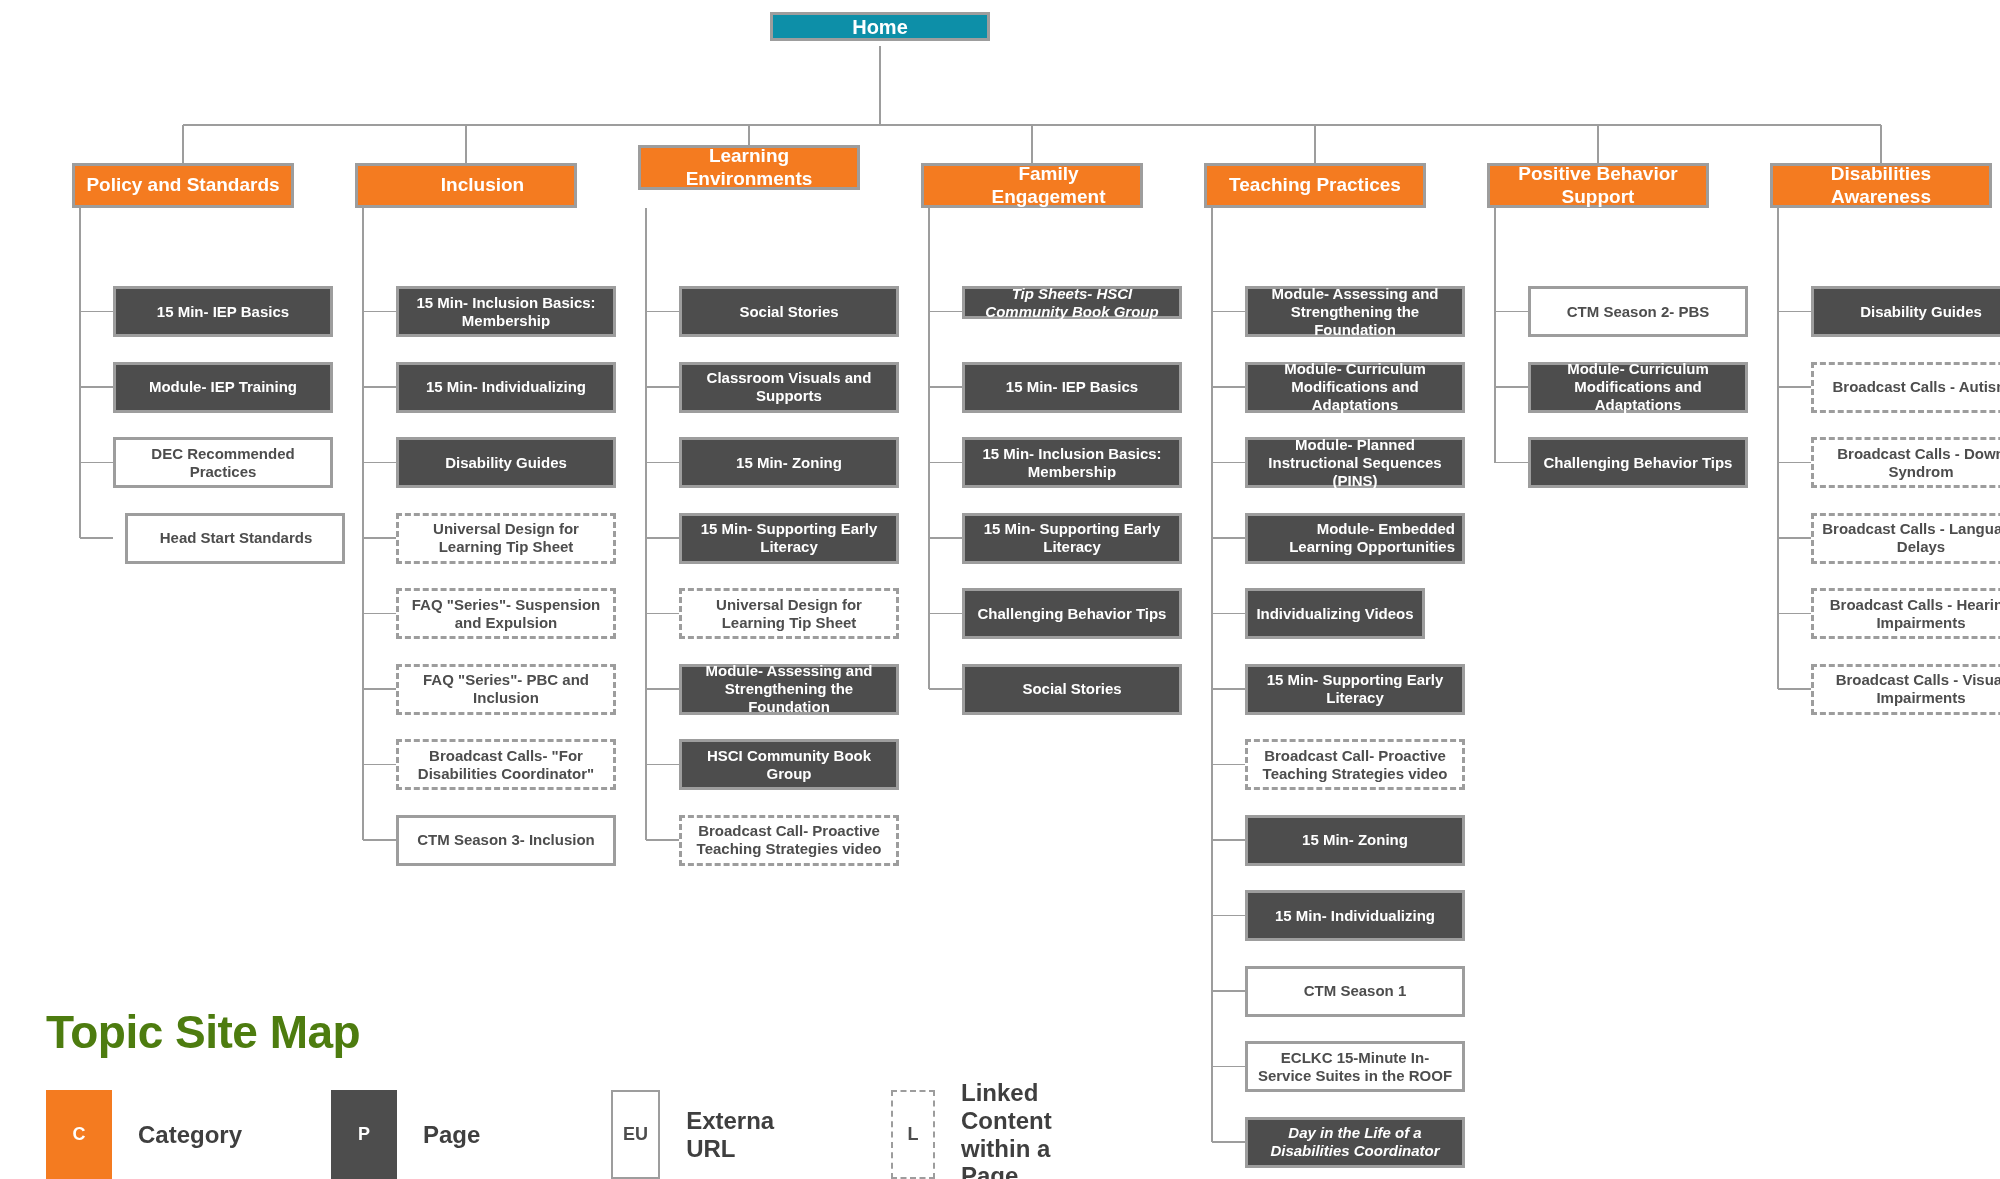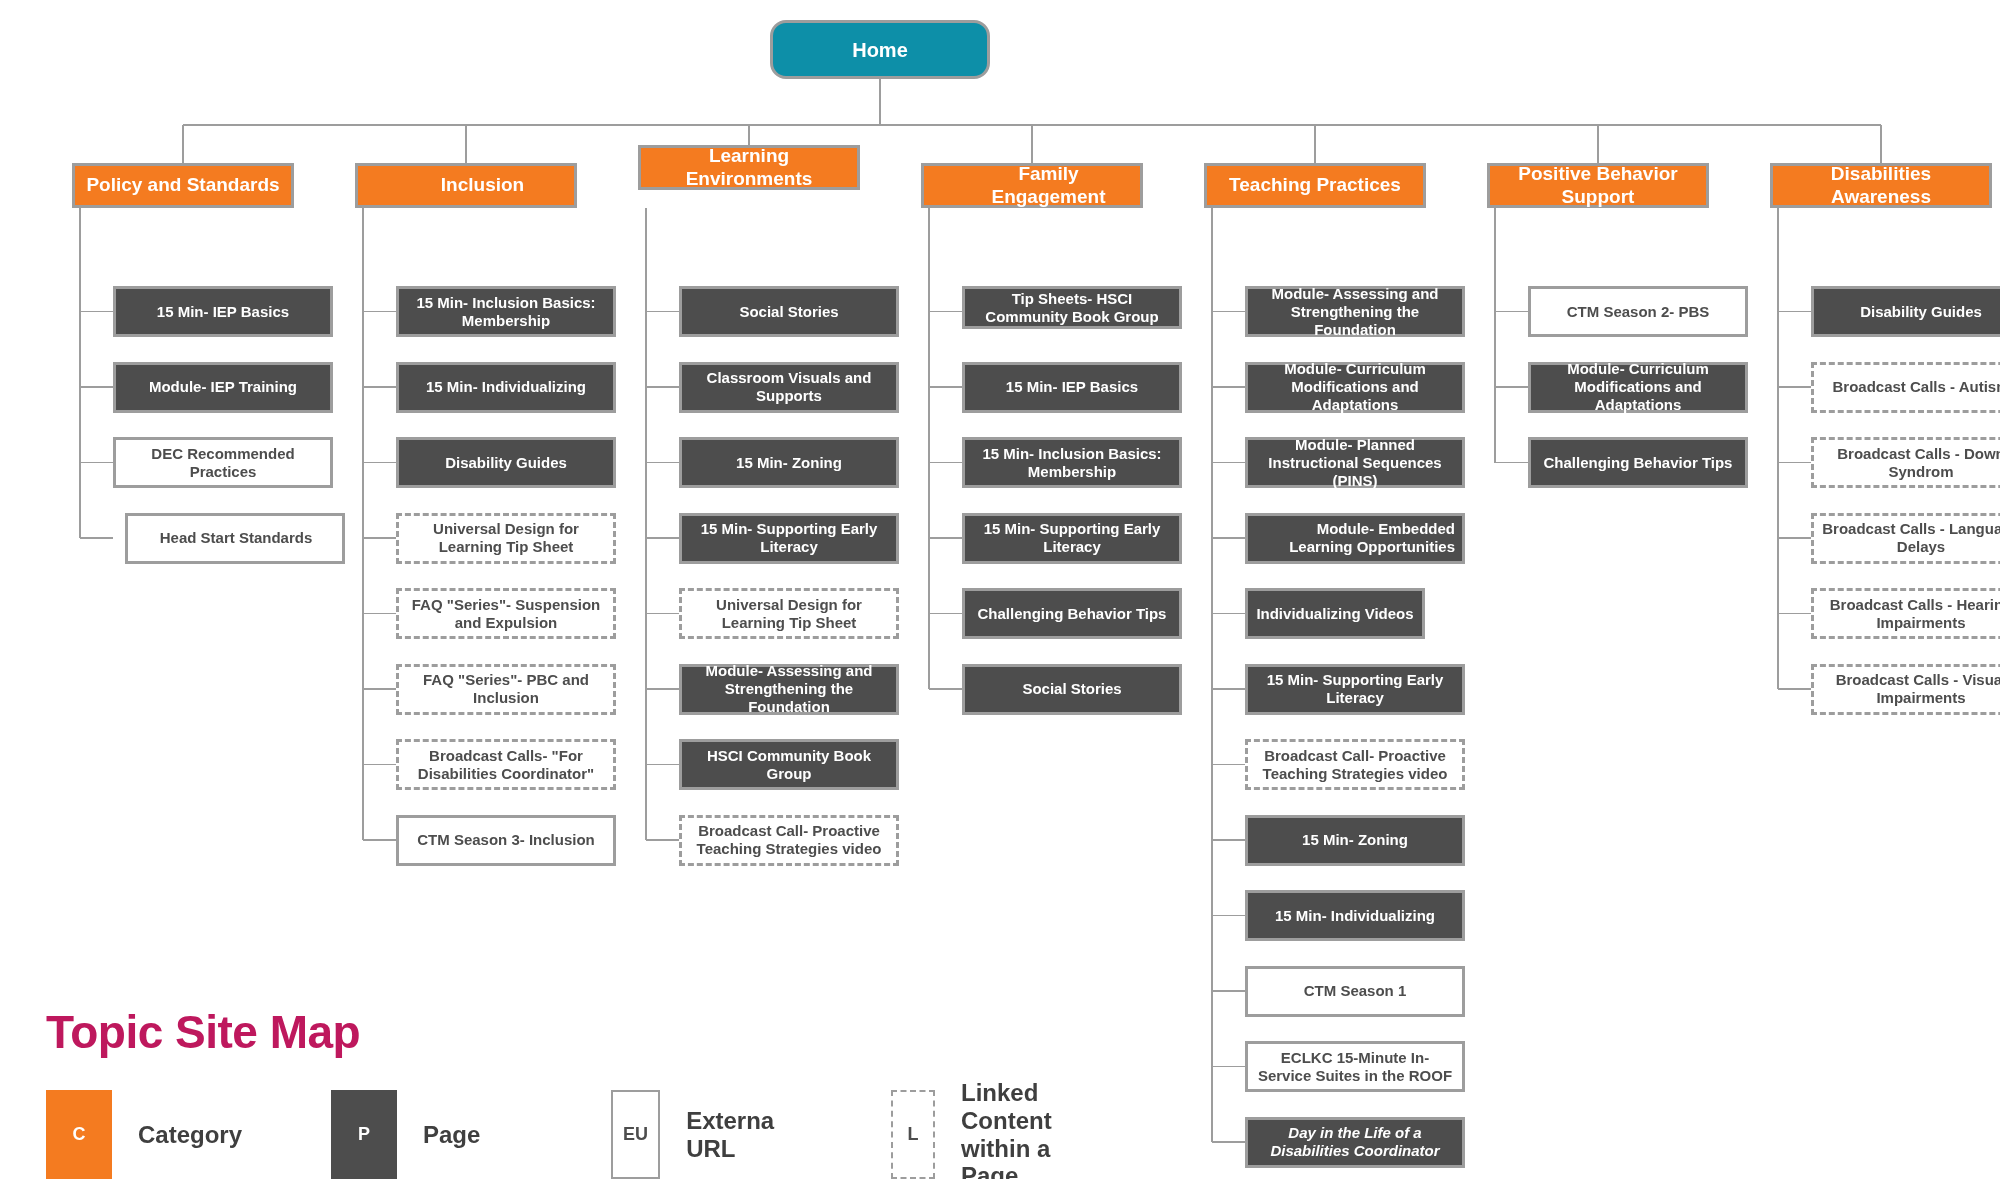--- a/index.html
+++ b/index.html
@@ -45,21 +45,21 @@
   }
   
   .node.linked{
     background:#ffffff;border:3px dashed #9d9d9d;color:#4d4d4d;
     font-size:15px;font-weight:600;
   }
 
   
   #map-title{
     position:absolute;left:46px;top:1005px;
-    font-size:46px;font-weight:700;color:#be185d;letter-spacing:-0.5px;
+    font-size:46px;font-weight:700;color:#4d7c0f;letter-spacing:-0.5px;
     font-family:"Liberation Sans", sans-serif;
   }
 
   
   #legend{position:absolute;left:46px;top:1090px;height:89px;}
   .leg-item{position:absolute;top:0;display:flex;align-items:center;height:89px;}
   .leg-swatch{
     width:66px;height:89px;box-sizing:border-box;
     display:flex;align-items:center;justify-content:center;
     font-size:18px;font-weight:600;
@@ -137,21 +137,21 @@
       <line x1="1778" y1="208" x2="1778" y2="689" stroke="#9d9d9d" stroke-width="1.6" shape-rendering="crispEdges"></line>
       <line x1="1778" y1="311.5" x2="1811" y2="311.5" stroke="#9d9d9d" stroke-width="1.6" shape-rendering="crispEdges"></line>
       <line x1="1778" y1="387" x2="1811" y2="387" stroke="#9d9d9d" stroke-width="1.6" shape-rendering="crispEdges"></line>
       <line x1="1778" y1="462.5" x2="1811" y2="462.5" stroke="#9d9d9d" stroke-width="1.6" shape-rendering="crispEdges"></line>
       <line x1="1778" y1="538" x2="1811" y2="538" stroke="#9d9d9d" stroke-width="1.6" shape-rendering="crispEdges"></line>
       <line x1="1778" y1="613.5" x2="1811" y2="613.5" stroke="#9d9d9d" stroke-width="1.6" shape-rendering="crispEdges"></line>
       <line x1="1778" y1="689" x2="1811" y2="689" stroke="#9d9d9d" stroke-width="1.6" shape-rendering="crispEdges"></line>
     </svg>
 
   <div id="nodes">
-      <div class="node root" style="left: 770px; top: 20px; width: 220px; height: 59px; border-radius: 16px;">
+      <div class="node root" style="left: 770px; top: 12px; width: 220px; height: 29px;">
         <span class="lbl">Home</span>
       </div>
       <div class="node cat" style="left: 72px; top: 163px; width: 222px; height: 45px;">
         <span class="lbl">Policy and Standards</span>
       </div>
       <div class="node page" style="left: 113px; top: 286px; width: 220px; height: 51px;">
         <span class="lbl">15 Min- IEP Basics</span>
       </div>
       <div class="node page" style="left: 113px; top: 361.5px; width: 220px; height: 51px;">
         <span class="lbl">Module- IEP Training</span>
@@ -212,21 +212,21 @@
       </div>
       <div class="node page" style="left: 679px; top: 739px; width: 220px; height: 51px;">
         <span class="lbl">HSCI Community Book Group</span>
       </div>
       <div class="node linked" style="left: 679px; top: 814.5px; width: 220px; height: 51px;">
         <span class="lbl">Broadcast Call- Proactive Teaching Strategies video</span>
       </div>
       <div class="node cat" style="left: 921px; top: 163px; width: 222px; height: 45px; padding-left: 40px;">
         <span class="lbl">Family Engagement</span>
       </div>
-      <div class="node page" style="left: 962px; top: 286px; width: 220px; height: 43px;">
+      <div class="node page" style="left: 962px; top: 286px; width: 220px; height: 33px; font-style: italic;">
         <span class="lbl">Tip Sheets- HSCI Community Book Group</span>
       </div>
       <div class="node page" style="left: 962px; top: 361.5px; width: 220px; height: 51px;">
         <span class="lbl">15 Min- IEP Basics</span>
       </div>
       <div class="node page" style="left: 962px; top: 437px; width: 220px; height: 51px;">
         <span class="lbl">15 Min- Inclusion Basics: Membership</span>
       </div>
       <div class="node page" style="left: 962px; top: 512.5px; width: 220px; height: 51px;">
         <span class="lbl">15 Min- Supporting Early Literacy</span>

